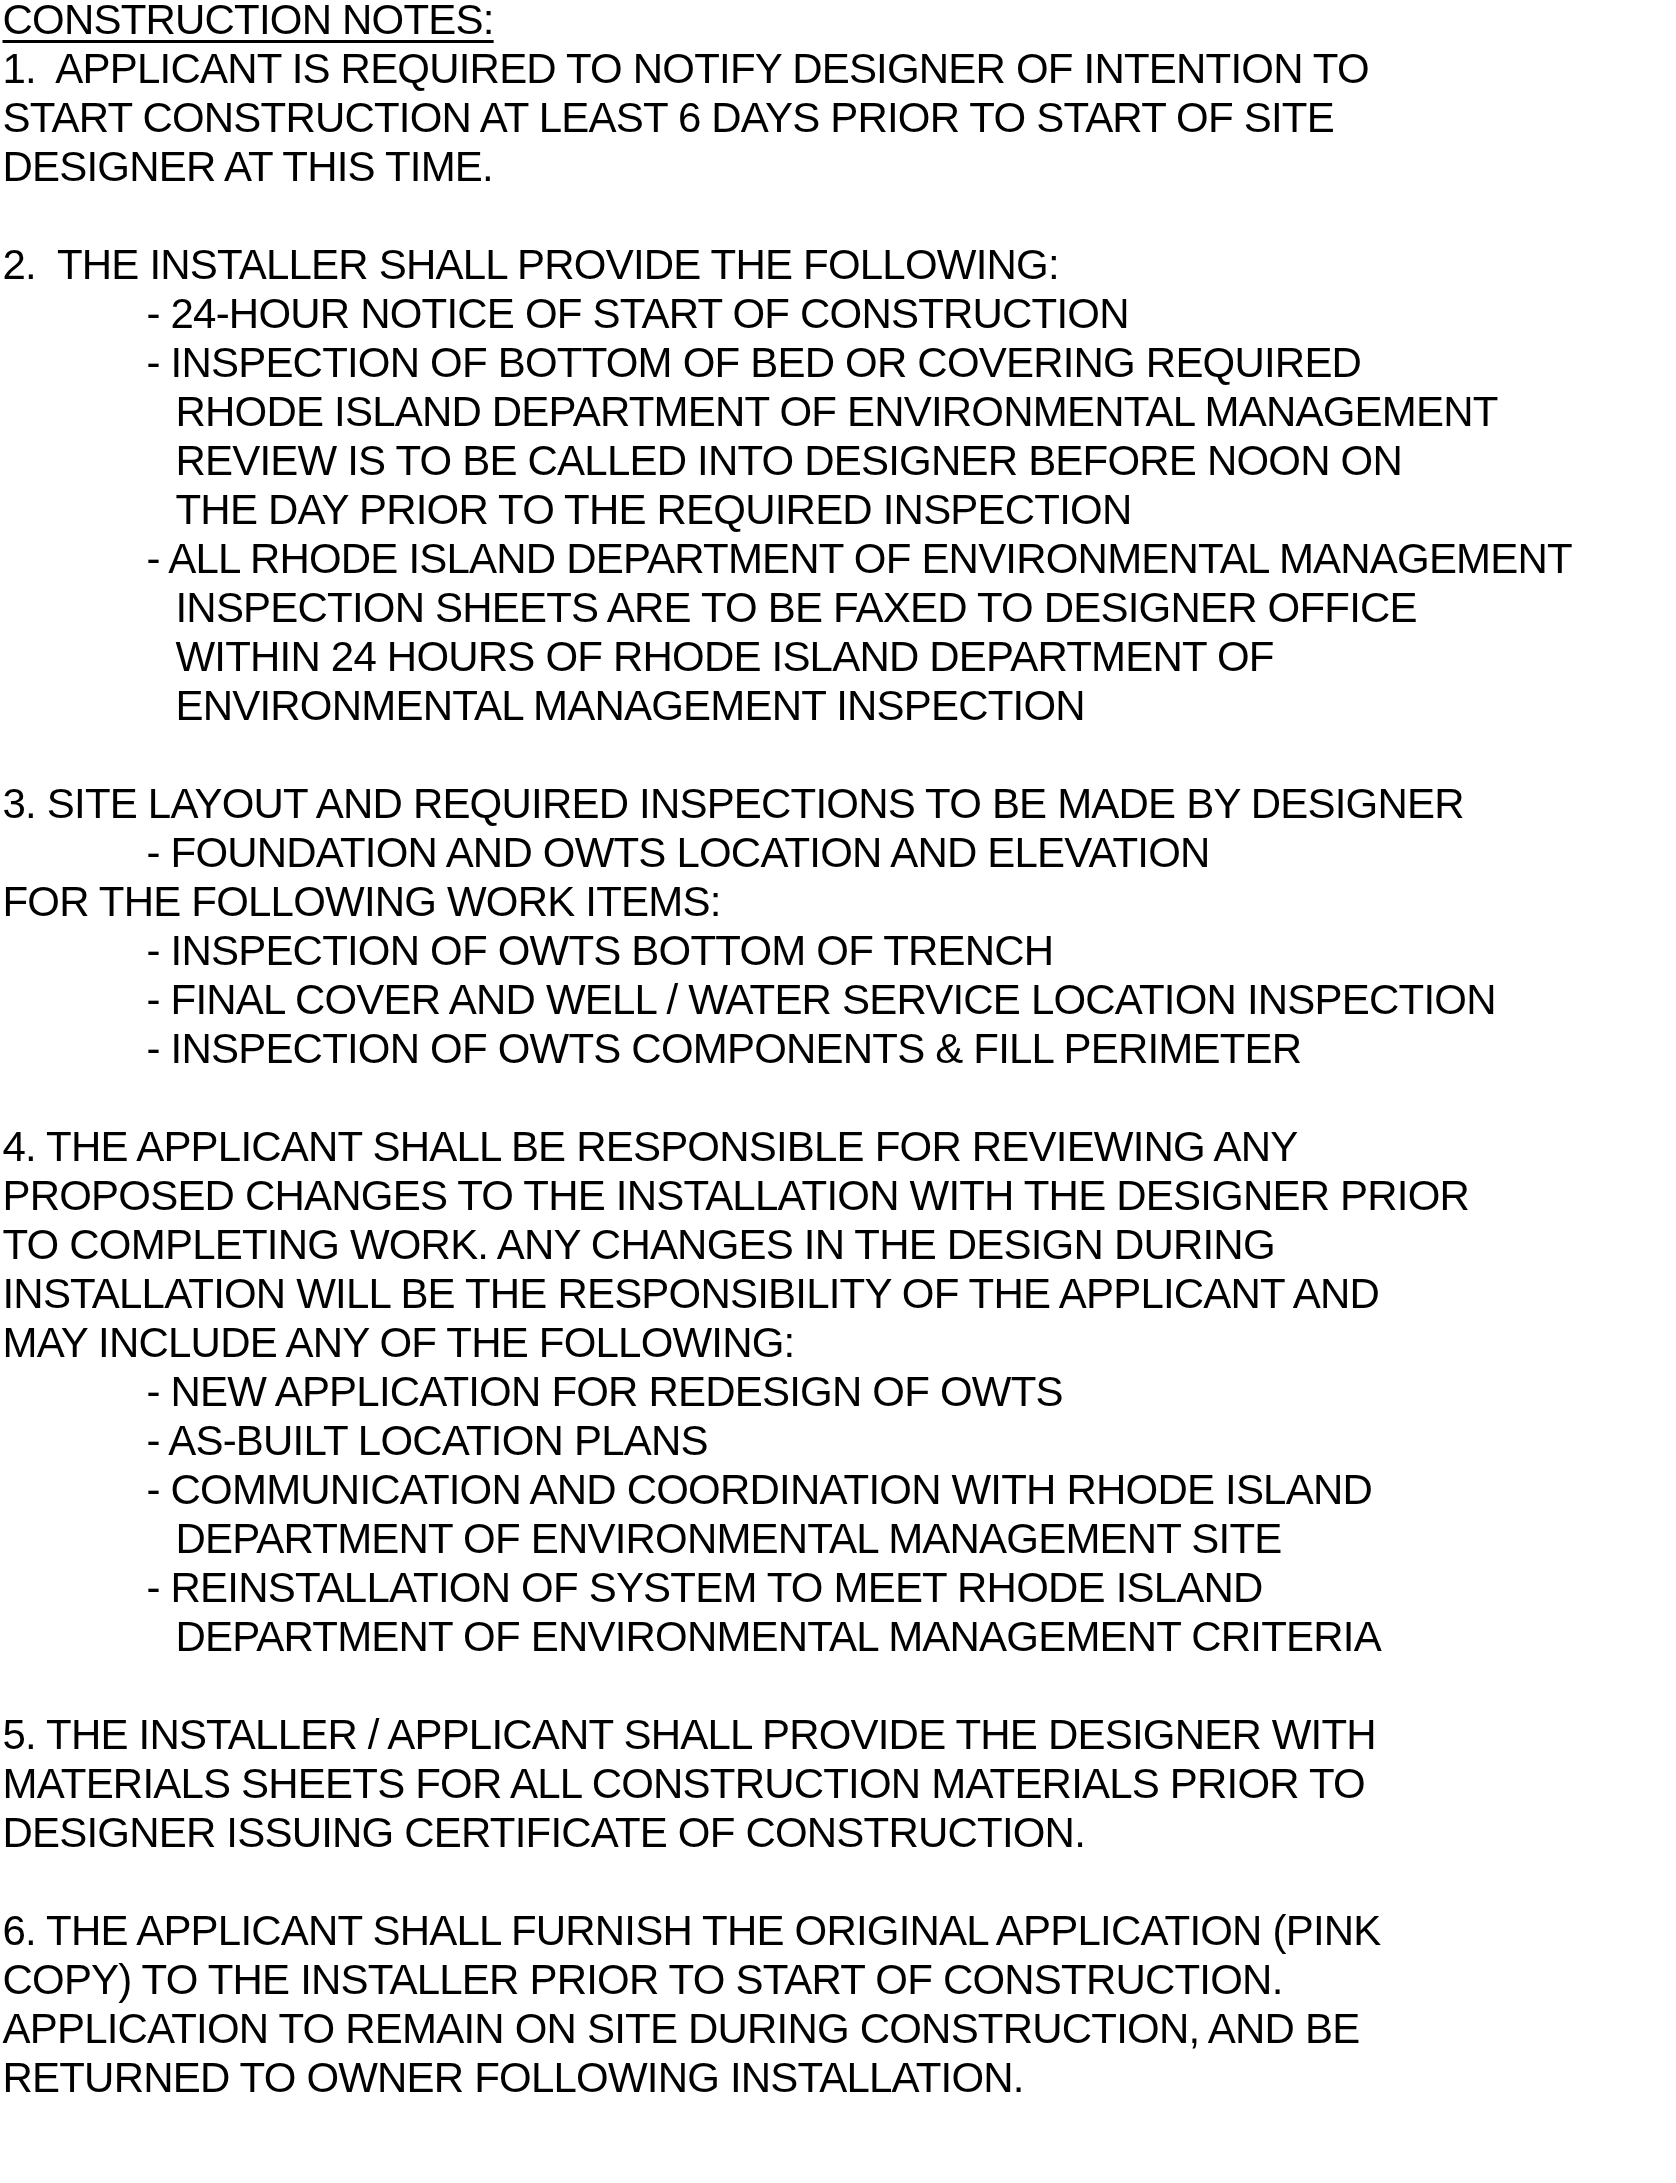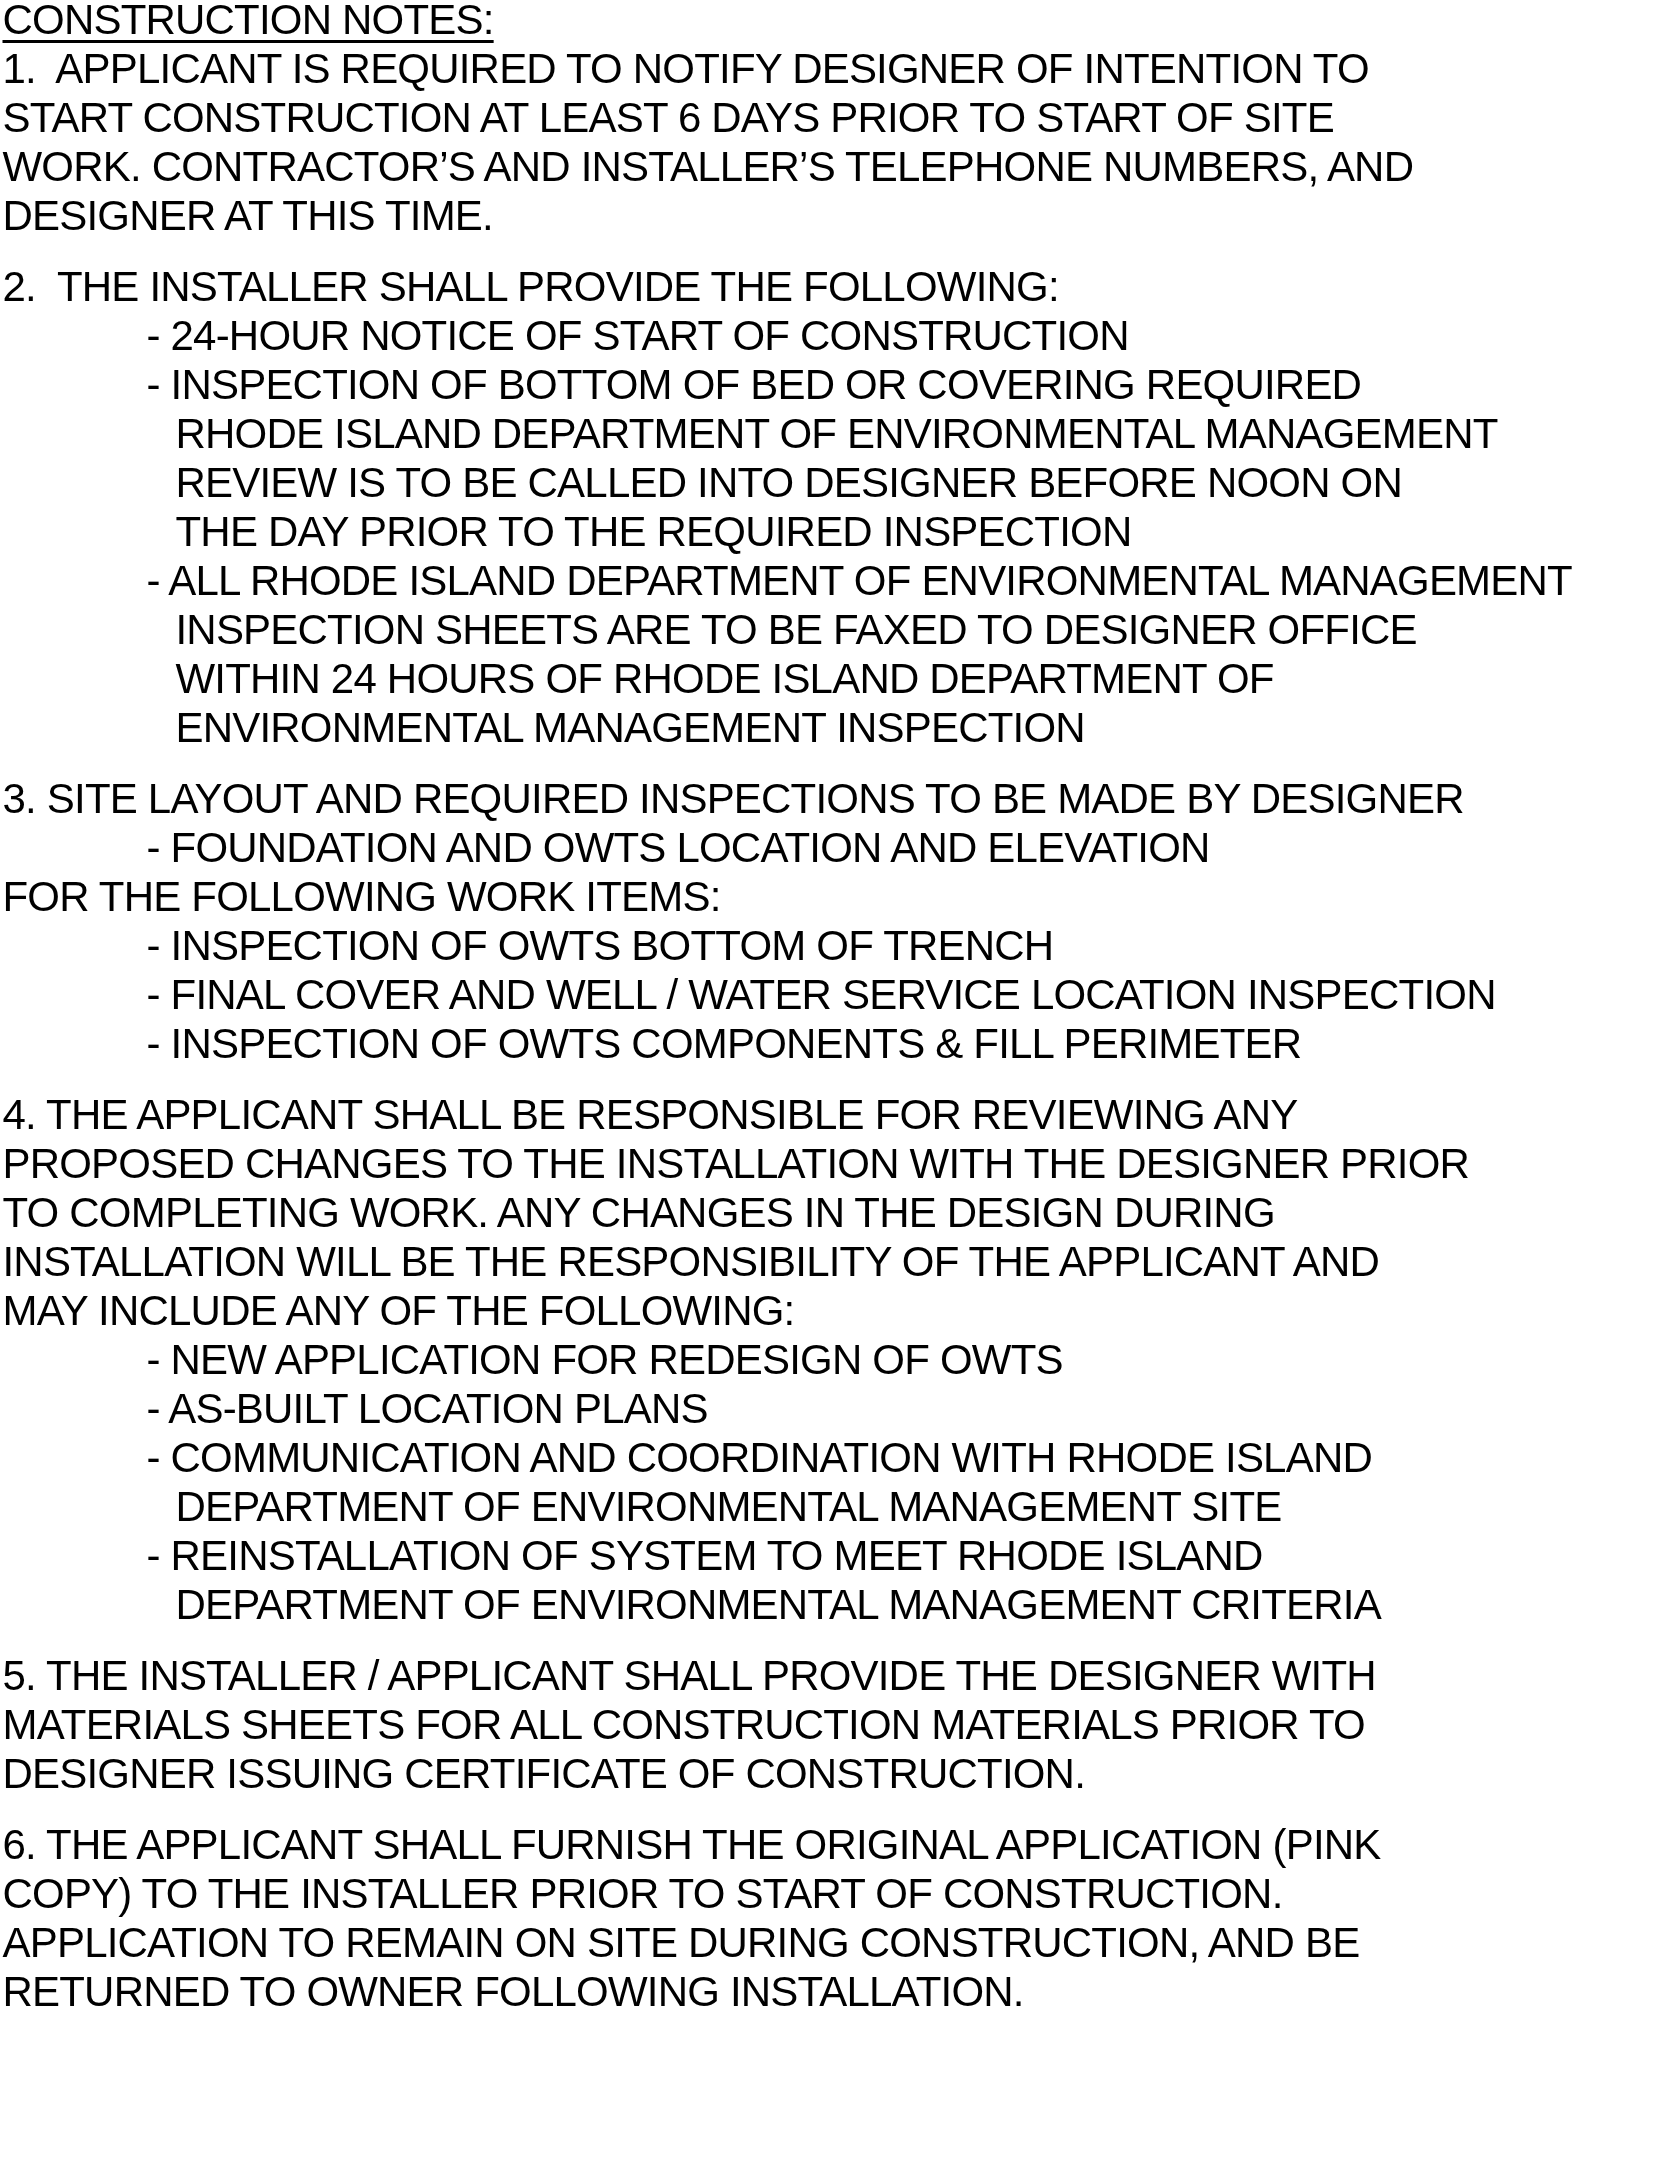--- a/index.html
+++ b/index.html
@@ -37,39 +37,38 @@
     display: inline-block;
   }
   .notes {
     margin: 0;
     padding: 0;
   }
   .note {
     margin: 0;
   }
   .note + .note {
-    margin-top: 22px; 
+    margin-top: 49px; 
   }
   .line {
     white-space: pre; 
   }
   .i0 { padding-left: 0; }
   .i1 { padding-left: 144px; } 
   .i2 { padding-left: 173px; } 
 </style>
 </head>
 <body>
 
 <main class="doc">
   <h1 class="title">CONSTRUCTION NOTES:</h1>
   <section class="notes" id="notes-list">
       <div class="note">
         <div class="line i0">1.  APPLICANT IS REQUIRED TO NOTIFY DESIGNER OF INTENTION TO</div>
         <div class="line i0">START CONSTRUCTION AT LEAST 6 DAYS PRIOR TO START OF SITE</div>
-        <div class="line i0">WORK. CONTRACTOR’S AND INSTALLER’S TELEPHONE NUMBERS, AND</div>
         <div class="line i0">DESIGNER AT THIS TIME.</div>
       </div>
       <div class="note">
         <div class="line i0">2.  THE INSTALLER SHALL PROVIDE THE FOLLOWING:</div>
         <div class="line i1">- 24-HOUR NOTICE OF START OF CONSTRUCTION</div>
         <div class="line i1">- INSPECTION OF BOTTOM OF BED OR COVERING REQUIRED</div>
         <div class="line i2">RHODE ISLAND DEPARTMENT OF ENVIRONMENTAL MANAGEMENT</div>
         <div class="line i2">REVIEW IS TO BE CALLED INTO DESIGNER BEFORE NOON ON</div>
         <div class="line i2">THE DAY PRIOR TO THE REQUIRED INSPECTION</div>
         <div class="line i1">- ALL RHODE ISLAND DEPARTMENT OF ENVIRONMENTAL MANAGEMENT</div>

